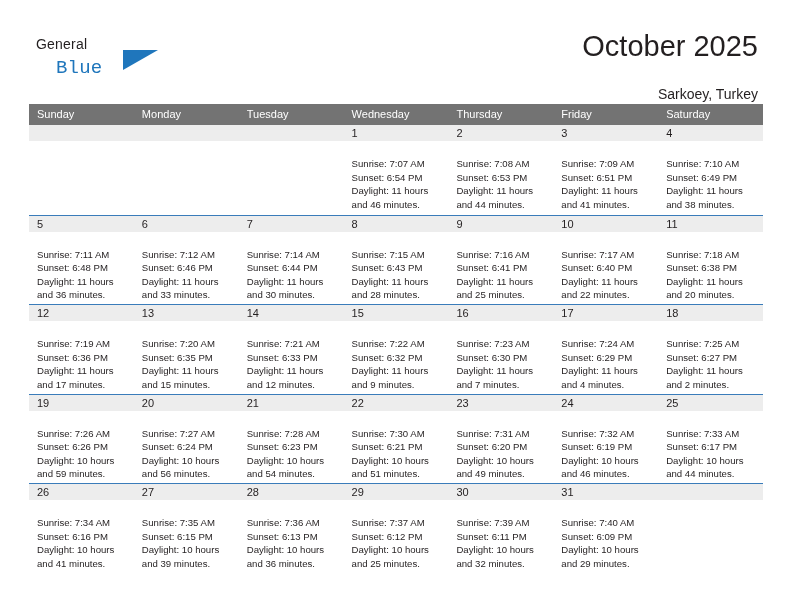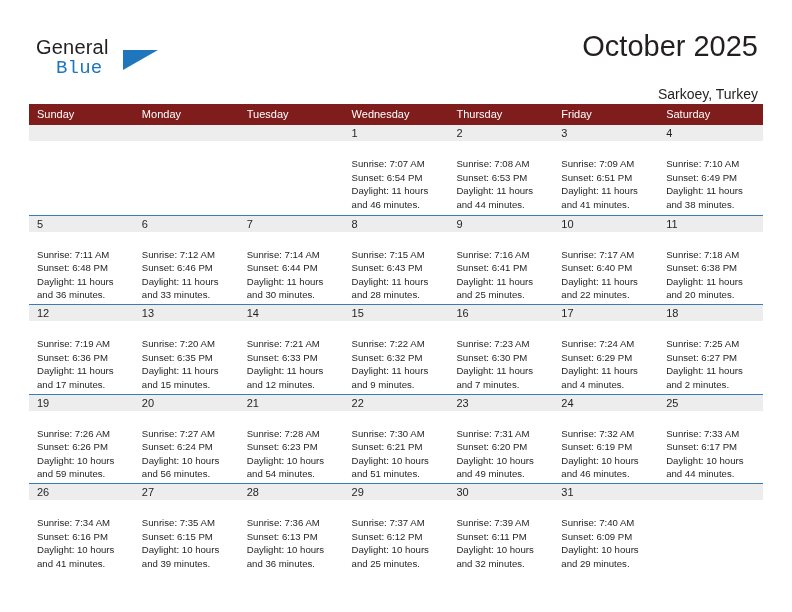--- a/index.html
+++ b/index.html
@@ -31,21 +31,21 @@
   .brand {
     position: absolute;
     left: 36px;
     top: 36px;
     width: 200px;
     height: 56px;
   }
   .brand-general {
     position: absolute;
     left: 0; top: 0;
-    font-size: 20px;
+    font-size: 14px;
     letter-spacing: 0.2px;
     color: #231f20;
     font-family: "Liberation Sans", sans-serif;
   }
   .brand-blue {
     position: absolute;
     left: 20px; top: 21px;
     font-size: 19px;
     letter-spacing: 0.2px;
     color: #1f76bc;
@@ -85,21 +85,21 @@
   .calendar {
     position: absolute;
     left: 29px;
     top: 104px;
     width: 734px;
   }
   .weekday-row {
     display: flex;
     width: 734px;
     height: 21px;
-    background: #7f1d1d;
+    background: #737373;
   }
   .weekday {
     flex: 1 1 0;
     color: #ffffff;
     font-size: 11px;
     line-height: 21px;
     padding-left: 8px;
     box-sizing: border-box;
     white-space: nowrap;
   }

